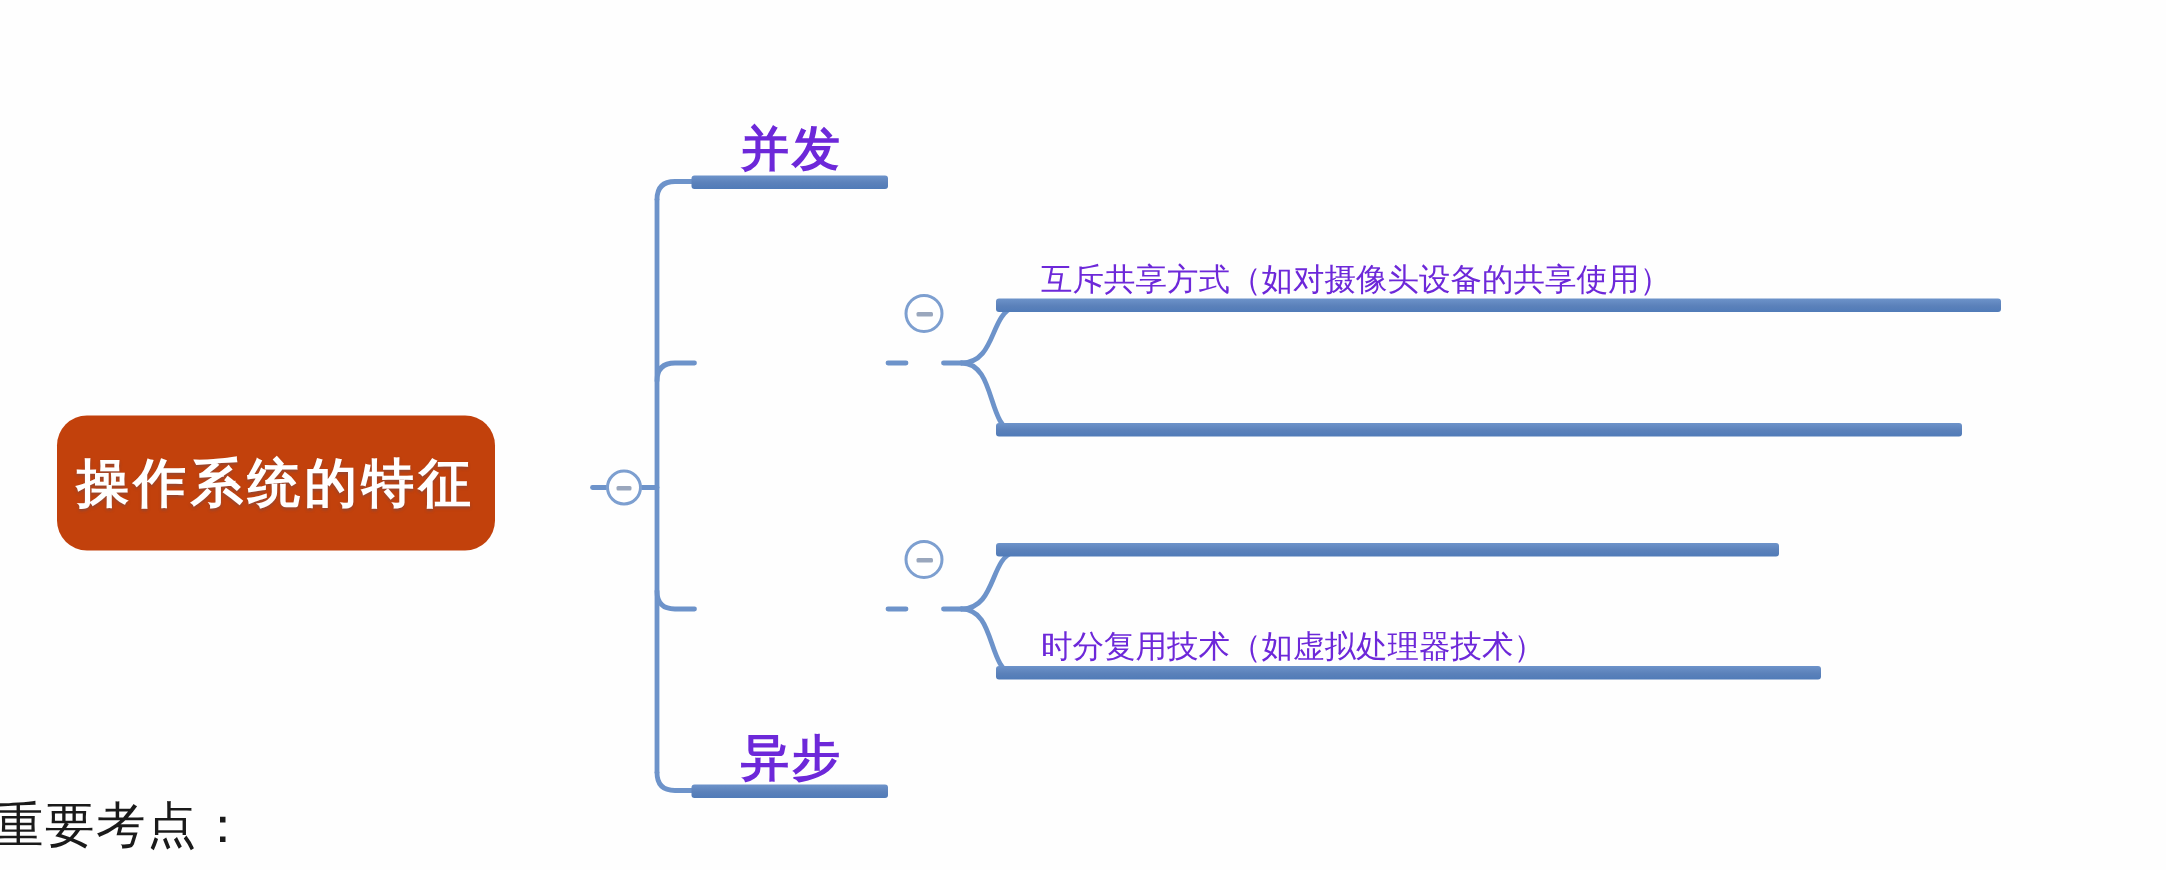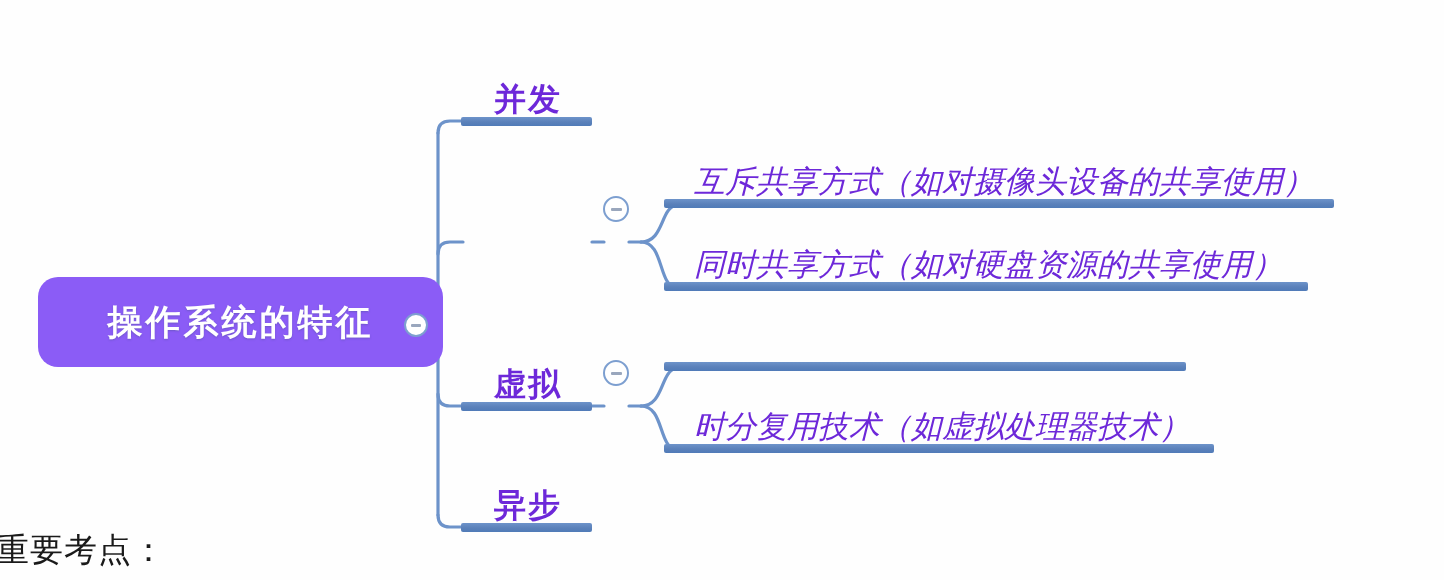--- a/index.html
+++ b/index.html
@@ -24,23 +24,23 @@
     width: 1444px;
     height: 580px;
     pointer-events: none;
   }
 
   
   .root-node {
     position: absolute;
     left: 38px;
     top: 277px;
-    width: 405px;
+    width: 292px;
     height: 90px;
-    background: #8b5cf6;
+    background: #c2410c;
     border-radius: 20px;
     box-sizing: border-box;
     display: flex;
     align-items: center;
     justify-content: center;
   }
   .root-label {
     color: #ffffff;
     font-size: 35px;
     font-weight: bold;
@@ -70,24 +70,23 @@
     border-radius: 2px;
     background: linear-gradient(180deg, #6d93ca 0%, #5b81ba 55%, #507bb8 100%);
   }
 
   .lvl1 .topic-text {
     font-size: 32px;
     font-weight: 600;
     letter-spacing: 2px;
   }
   .lvl2 .topic-text {
-    font-size: 31px;
+    font-size: 21px;
     font-weight: 500;
     letter-spacing: 0px;
-    font-style: italic;
   }
 
   
   .collapse-toggle {
     position: absolute;
     border-radius: 50%;
     background: #ffffff;
     border: 2px solid #7d9fd0;
     box-sizing: border-box;
     display: flex;
@@ -169,41 +168,36 @@
   <div class="topic lvl1" style="left:461px; top:75px; width:131px; height:51px;">
     <span class="topic-text" style="left:33px;">并发</span>
     <span class="topic-bar" style="width:131px;"></span>
   </div>
 
 
   <div class="collapse-toggle toggle-sub" style="left:603px; top:196px;">
     <span class="minus"></span>
   </div>
 
-  <div class="topic lvl1" style="left:461px; top:360px; width:131px; height:51px;">
-    <span class="topic-text" style="left:33px;">虚拟</span>
-    <span class="topic-bar" style="width:131px;"></span>
-  </div>
 
   <div class="collapse-toggle toggle-sub" style="left:603px; top:360px;">
     <span class="minus"></span>
   </div>
 
   <div class="topic lvl1" style="left:461px; top:481px; width:131px; height:51px;">
     <span class="topic-text" style="left:33px;margin-top:45px;">异步</span>
     <span class="topic-bar" style="width:131px;"></span>
   </div>
 
   <div class="topic lvl2" style="left:664px; top:155px; width:670px; height:53px;">
     <span class="topic-text" style="left:30px;">互斥共享方式（如对摄像头设备的共享使用）</span>
     <span class="topic-bar" style="width:670px;"></span>
   </div>
 
   <div class="topic lvl2" style="left:664px; top:238px; width:644px; height:53px;">
-    <span class="topic-text" style="left:30px;">同时共享方式（如对硬盘资源的共享使用）</span>
     <span class="topic-bar" style="width:644px;"></span>
   </div>
 
   <div class="topic lvl2" style="left:664px; top:318px; width:522px; height:53px;">
     <span class="topic-bar" style="width:522px;"></span>
   </div>
 
   <div class="topic lvl2" style="left:664px; top:400px; width:550px; height:53px;">
     <span class="topic-text" style="left:30px;margin-top:40px;">时分复用技术（如虚拟处理器技术）</span>
     <span class="topic-bar" style="width:550px;"></span>

